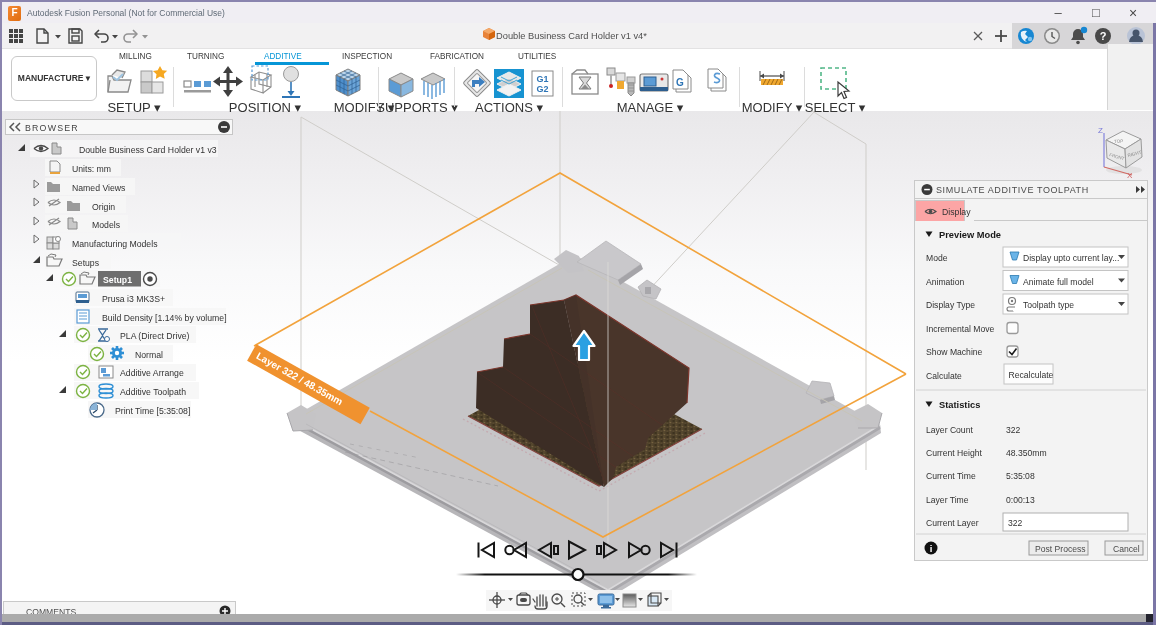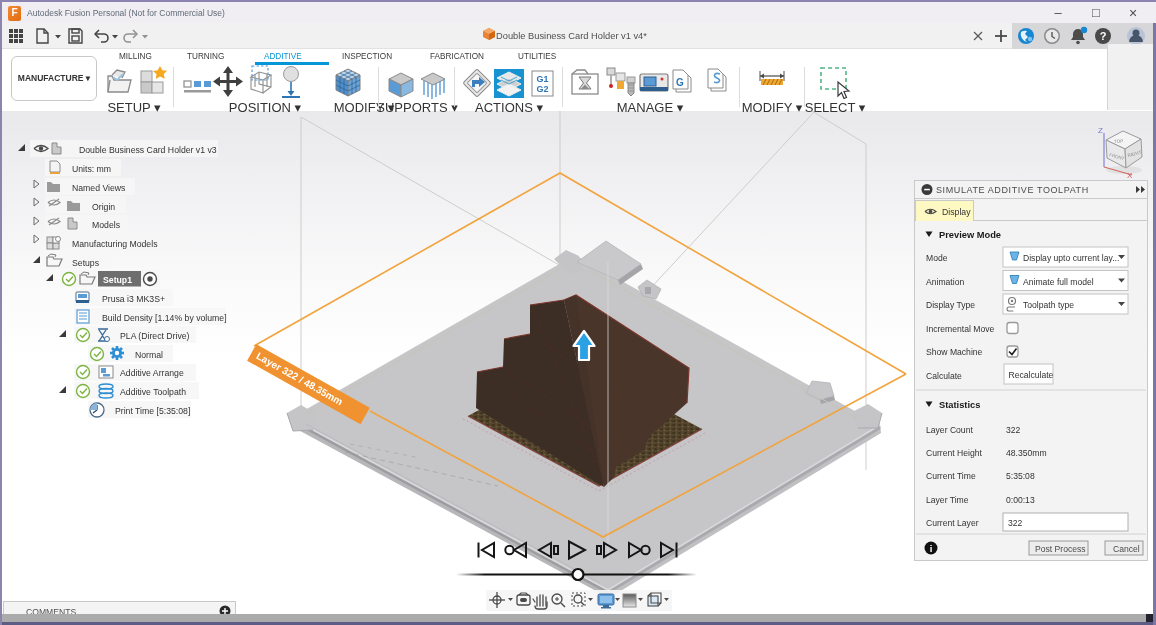--- a/index.html
+++ b/index.html
@@ -433,20 +433,28 @@
       <rect x="761" y="30" width="22" height="6" fill="#f0a830"></rect>
       <path d="M763 36 l3 -6 M767 36 l3 -6 M771 36 l3 -6 M775 36 l3 -6 M779 36 l3 -6" stroke="#8a5a10" stroke-width=".8"></path>
     </g>
 
     <rect x="821" y="19" width="25" height="21" fill="none" stroke="#52b788" stroke-width="1.6" stroke-dasharray="4,3"></rect>
     <path d="M838 33 l0 14 3.5 -3.5 2.5 6 2.5 -1 -2.5 -6 5 -0.5 z" fill="#fff" stroke="#3a3a3a" stroke-width="1.2"></path>
   </svg>
 </div>
 
 <div id="browser" class="abs">
+  <div id="bheader">
+    <svg width="226" height="14" style="position:absolute;left:0;top:0;">
+      <path d="M8 3 l-4 4 4 4 M14 3 l-4 4 4 4" stroke="#555" stroke-width="1.5" fill="none"></path>
+      <text x="19" y="10.5" font-size="8.8" fill="#444" letter-spacing="1.2" font-family="Liberation Sans,sans-serif">BROWSER</text>
+      <circle cx="218" cy="7" r="6" fill="#3a3a3a"></circle>
+      <rect x="215" y="6.2" width="6" height="1.6" fill="#fff"></rect>
+    </svg>
+  </div>
   <svg width="240" height="300" style="position:absolute;left:0;top:21px;" font-family="Liberation Sans,sans-serif" font-size="8.7">
 
     <g fill="rgba(246,246,246,0.9)">
       <rect x="30" y="0" width="188" height="17"></rect>
       <rect x="45" y="19" width="76" height="17"></rect>
       <rect x="45" y="38" width="90" height="17"></rect>
       <rect x="45" y="56" width="81" height="17"></rect>
       <rect x="45" y="75" width="83" height="17"></rect>
       <rect x="45" y="93" width="136" height="17"></rect>
       <rect x="45" y="112" width="66" height="17"></rect>
@@ -582,21 +590,21 @@
 
 <div id="rpanel" class="abs">
   <div style="position:absolute;left:0;top:0;width:232px;height:17px;background:#f3f3f3;border-bottom:1px solid #c9c9c9;">
     <svg width="232" height="17">
       <circle cx="12" cy="8.5" r="5.5" fill="#3a3a3a"></circle>
       <rect x="9.2" y="7.8" width="5.6" height="1.5" fill="#fff"></rect>
       <text x="21" y="11.5" font-size="9" fill="#4a4a4a" letter-spacing=".6" font-family="Liberation Sans,sans-serif">SIMULATE ADDITIVE TOOLPATH</text>
       <path d="M221 5 l4 3.5 -4 3.5 z M226 5 l4 3.5 -4 3.5 z" fill="#3a3a3a"></path>
     </svg>
   </div>
-  <div style="position:absolute;left:0;top:19px;width:59px;height:21px;background:#fef9c3;border:1px solid #c9c9c9;border-bottom:none;box-sizing:border-box;">
+  <div style="position:absolute;left:0;top:19px;width:50px;height:21px;background:#fca5a5;border:1px solid #c9c9c9;border-bottom:none;box-sizing:border-box;">
     <svg width="59" height="21">
       <path d="M9 10.5 q5.5 -4.5 11 0 q-5.5 4.5 -11 0" fill="none" stroke="#4a4a4a" stroke-width="1.2"></path>
       <circle cx="14.5" cy="10.5" r="1.8" fill="#4a4a4a"></circle>
       <text x="26" y="13.5" font-size="8.7" fill="#333" font-family="Liberation Sans,sans-serif">Display</text>
     </svg>
   </div>
   <div style="position:absolute;left:59px;top:39px;width:173px;height:1px;background:#c9c9c9;"></div>
   <svg width="232" height="340" style="position:absolute;left:0;top:40px;" font-family="Liberation Sans,sans-serif" font-size="8.6">
     <path d="M10.5 10.5 h7 l-3.5 5.5 z" fill="#1a1a1a"></path>
     <text x="24" y="16.5" font-weight="bold" font-size="9.3" fill="#1a1a1a">Preview Mode</text>

